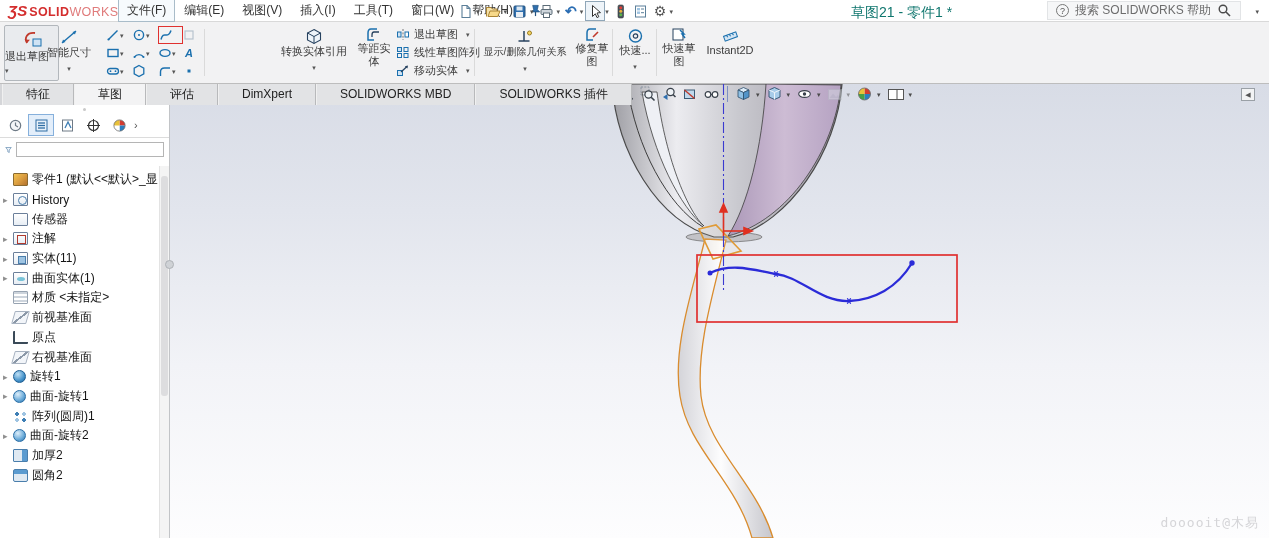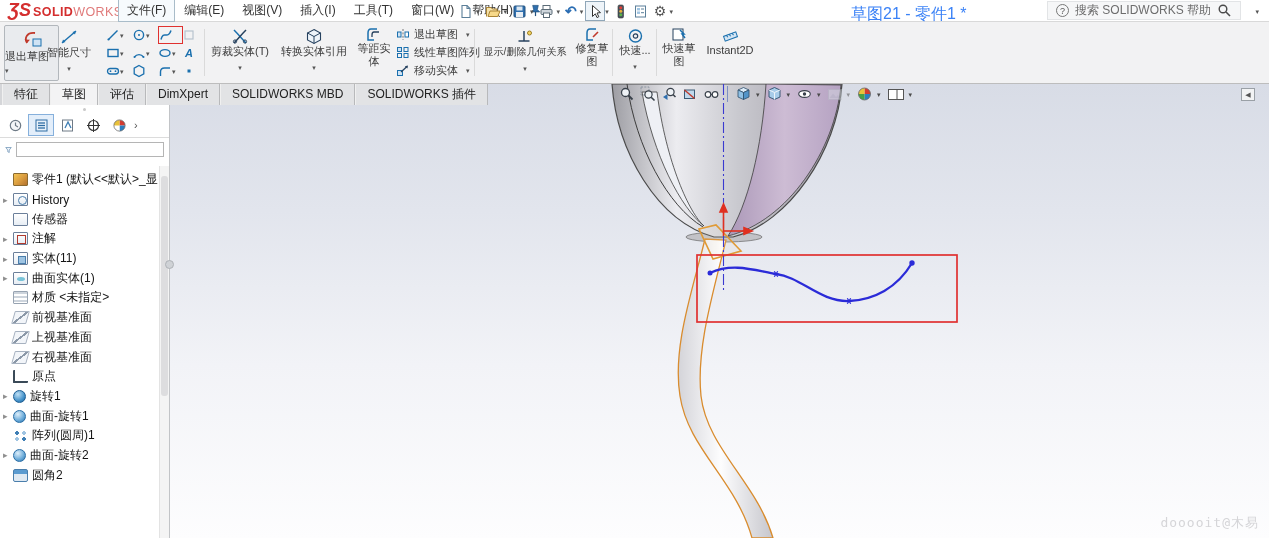--- a/index.html
+++ b/index.html
@@ -1,53 +1,53 @@
 <!DOCTYPE html>
 <html><head>
 <meta charset="utf-8">
 <style>
 *{margin:0;padding:0;box-sizing:border-box}
 body{font-family:"Liberation Sans",sans-serif;background:#888}
 #root{position:relative;width:1269px;height:538px;background:#fff;overflow:hidden;font-size:12px;color:#222}
 
 .topbar{position:absolute;left:0;top:0;width:100%;height:22px;background:#fff;border-bottom:1px solid #d9d9d9;display:flex;align-items:center;z-index:40}
 .brand{display:flex;align-items:baseline;margin-left:8px;width:110px;flex:none}
-.brand-glyph{font-weight:bold;font-style:italic;color:#d42e2e;font-size:18px;margin-right:2px}
+.brand-glyph{font-weight:bold;font-style:italic;color:#d42e2e;font-size:15px;margin-right:2px}
 .brand-bold{font-weight:bold;color:#d42e2e;font-size:12.5px;letter-spacing:.4px}
 .brand-light{color:#e07b7b;font-size:12.5px;letter-spacing:.4px}
 .menubar{display:flex;align-items:flex-start}
 .menu-item{display:inline-block;padding:2px 8px;font-size:12px;color:#333;border:1px solid transparent;cursor:default}
 .menu-item.boxed{border-color:#a9bcc9;background:#f6fafd}
 .pin{margin-left:6px;width:16px;height:16px;display:flex;align-items:center;justify-content:center}
 .qat{position:absolute;left:455px;top:0;height:22px;display:flex;align-items:center}
 .qbtn{display:flex;align-items:center;height:20px;padding:0 2px;border:1px solid transparent}
 .qbtn.pressed{border-color:#8fa6b8;background:#eef4f9}
 .caret{font-size:7px;color:#555;line-height:1;margin:0 2px 0 0;flex:none}
-.doc-title{position:absolute;left:851px;top:4px;font-size:16px;color:#3b82f6;white-space:nowrap}
+.doc-title{position:absolute;left:851px;top:4px;font-size:14px;color:#0f766e;white-space:nowrap}
 .help-search{position:absolute;right:28px;top:1px;height:19px;display:flex;align-items:center;gap:6px;padding:0 8px;background:#f6f7f8;border:1px solid #e2e4e6}
 .qmark{width:13px;height:13px;border:1px solid #777;border-radius:50%;font-size:9px;color:#555;display:flex;align-items:center;justify-content:center}
 .search-text{font-size:12px;color:#6d6d6d;white-space:nowrap}
 .search-caret{position:absolute;right:8px;top:8px;font-size:7px;color:#555}
 
 .ribbon{position:absolute;top:22px;left:0;width:100%;height:62px;background:#f2f2f3;border-bottom:1px solid #bdbdbd;z-index:30}
 .rgroup{position:absolute;top:0;height:61px;text-align:center}
 .rdiv{position:absolute;top:7px;height:47px;width:1px;background:#dadada}
 .rlabel{font-size:11px;color:#3c3c3c;line-height:13px;white-space:nowrap}
 .rlabel.wrap{white-space:normal;word-break:break-all}
 .rcaret{font-size:7px;color:#555;line-height:1}
 .exit-btn{position:absolute;left:4px;top:3px;width:55px;height:56px;border:1px solid #b2b7bc;background:#e9ebee;border-radius:2px}
 .gcell{position:absolute;width:25px;height:18px;display:flex;align-items:center}
 .gcell.selred{outline:1.6px solid #e0312f;outline-offset:-1px}
 .stackrow{position:absolute;left:0;display:flex;align-items:center;gap:4px;height:17px}
 .stacklabel{font-size:11px;color:#3c3c3c;white-space:nowrap}
 
 .tabstrip{position:absolute;top:84px;left:0;height:21px;width:100%;z-index:20}
 .tabstrip-bg{position:absolute;left:0;top:0;width:396px;height:21px;background:#d5d6d9}
 .tabs{position:absolute;left:2px;top:0;display:flex}
-.tab{height:21px;line-height:20px;padding:0 11px;font-size:12px;color:#222;background:#e2e3e5;border-right:1px solid #b8b9bb;border-left:1px solid #f0f0f0;white-space:nowrap}
+.tab{height:21px;line-height:20px;padding:0 23px;font-size:12px;color:#222;background:#e2e3e5;border-right:1px solid #b8b9bb;border-left:1px solid #f0f0f0;white-space:nowrap}
 .tab.active{background:#f3f3f4}
 
 .panel{position:absolute;left:0;top:105px;width:170px;bottom:0;background:#fff;border-right:1px solid #c2c4c7;z-index:25}
 .panel-grip{height:8px;display:flex;align-items:center;justify-content:center}
 .panel-grip i{width:3px;height:3px;border-radius:50%;background:#c9c9c9}
 .ptabs{display:flex;align-items:center;height:25px;padding:0 2px;border-bottom:1px solid #dcdcdc}
 .ptab{width:26px;height:22px;display:flex;align-items:center;justify-content:center;border:1px solid transparent}
 .ptab.selected{border-color:#86b0dc;background:#e3eefa}
 .pchev{margin-left:2px;color:#555;font-size:11px}
 .filter-row{display:flex;align-items:center;gap:4px;padding:4px 5px 3px}
@@ -282,30 +282,20 @@
         <span class="caret">▾</span>
       </div>
     <div class="gcell" style="left:182px;top:40px">
         <svg width="14" height="14" viewBox="0 0 14 14">
           <rect x="5.5" y="5.5" width="3" height="3" fill="#1b70ae"></rect>
         </svg>
       </div>
 
     <div class="rdiv" style="left:204px"></div>
 
-    <div class="rgroup" style="left:208px;width:64px">
-      <svg width="18" height="17" viewBox="0 0 18 17" style="margin:6px auto 0">
-          <path d="M3 2 C9 8 12 12 15 15" stroke="#1b70ae" stroke-width="1.5" fill="none"></path>
-          <path d="M15 2 C9 8 6 12 3 15" stroke="#27425f" stroke-width="1.5" fill="none"></path>
-          <circle cx="4" cy="13.5" r="1.6" fill="none" stroke="#27425f"></circle>
-          <circle cx="14" cy="13.5" r="1.6" fill="none" stroke="#27425f"></circle>
-        </svg>
-      <div class="rlabel">剪裁实体(T)</div>
-      <div class="rcaret" style="margin-top:6px">▾</div>
-    </div>
 
     <div class="rgroup" style="left:274px;width:80px">
       <svg width="18" height="17" viewBox="0 0 18 17" style="margin:6px auto 0">
           <polygon points="9,1.5 15.5,5 15.5,12 9,15.5 2.5,12 2.5,5" fill="#eef4fa" stroke="#27425f" stroke-width="1.1"></polygon>
           <polyline points="2.5,5 9,8.5 15.5,5" fill="none" stroke="#27425f"></polyline>
           <line x1="9" y1="8.5" x2="9" y2="15.5" stroke="#27425f"></line>
         </svg>
       <div class="rlabel">转换实体引用</div>
       <div class="rcaret" style="margin-top:6px">▾</div>
     </div>
@@ -665,38 +655,32 @@
 
         </div>
 
         <div class="trow">
           <span class="tarrow">▸</span>
           <span class="ticon ti-plane"></span>
           <span class="tlabel">前视基准面</span>
 
         </div>
 
-        <div class="trow">
-          <span class="tarrow">▸</span>
-          <span class="ticon ti-plane"></span>
-          <span class="tlabel">上视基准面</span>
+
+        <div class="trow">
+          <span class="tarrow">▸</span>
+          <span class="ticon ti-origin"></span>
+          <span class="tlabel">原点</span>
 
         </div>
 
         <div class="trow">
           <span class="tarrow">▸</span>
           <span class="ticon ti-plane"></span>
           <span class="tlabel">右视基准面</span>
-
-        </div>
-
-        <div class="trow">
-          <span class="tarrow">▸</span>
-          <span class="ticon ti-origin"></span>
-          <span class="tlabel">原点</span>
 
         </div>
 
         <div class="trow">
           <span class="tarrow show">▸</span>
           <span class="ticon ti-revolve"></span>
           <span class="tlabel">旋转1</span>
 
         </div>
 
@@ -716,20 +700,26 @@
 
         </div>
 
         <div class="trow">
           <span class="tarrow show">▸</span>
           <span class="ticon ti-surfrev"></span>
           <span class="tlabel">曲面-旋转2</span>
 
         </div>
 
+        <div class="trow">
+          <span class="tarrow">▸</span>
+          <span class="ticon ti-thicken"></span>
+          <span class="tlabel">加厚2</span>
+
+        </div>
 
         <div class="trow">
           <span class="tarrow">▸</span>
           <span class="ticon ti-fillet"></span>
           <span class="tlabel">圆角2</span>
 
         </div>
       </div>
     <div class="pscroll">
         <div class="pthumb"></div>

